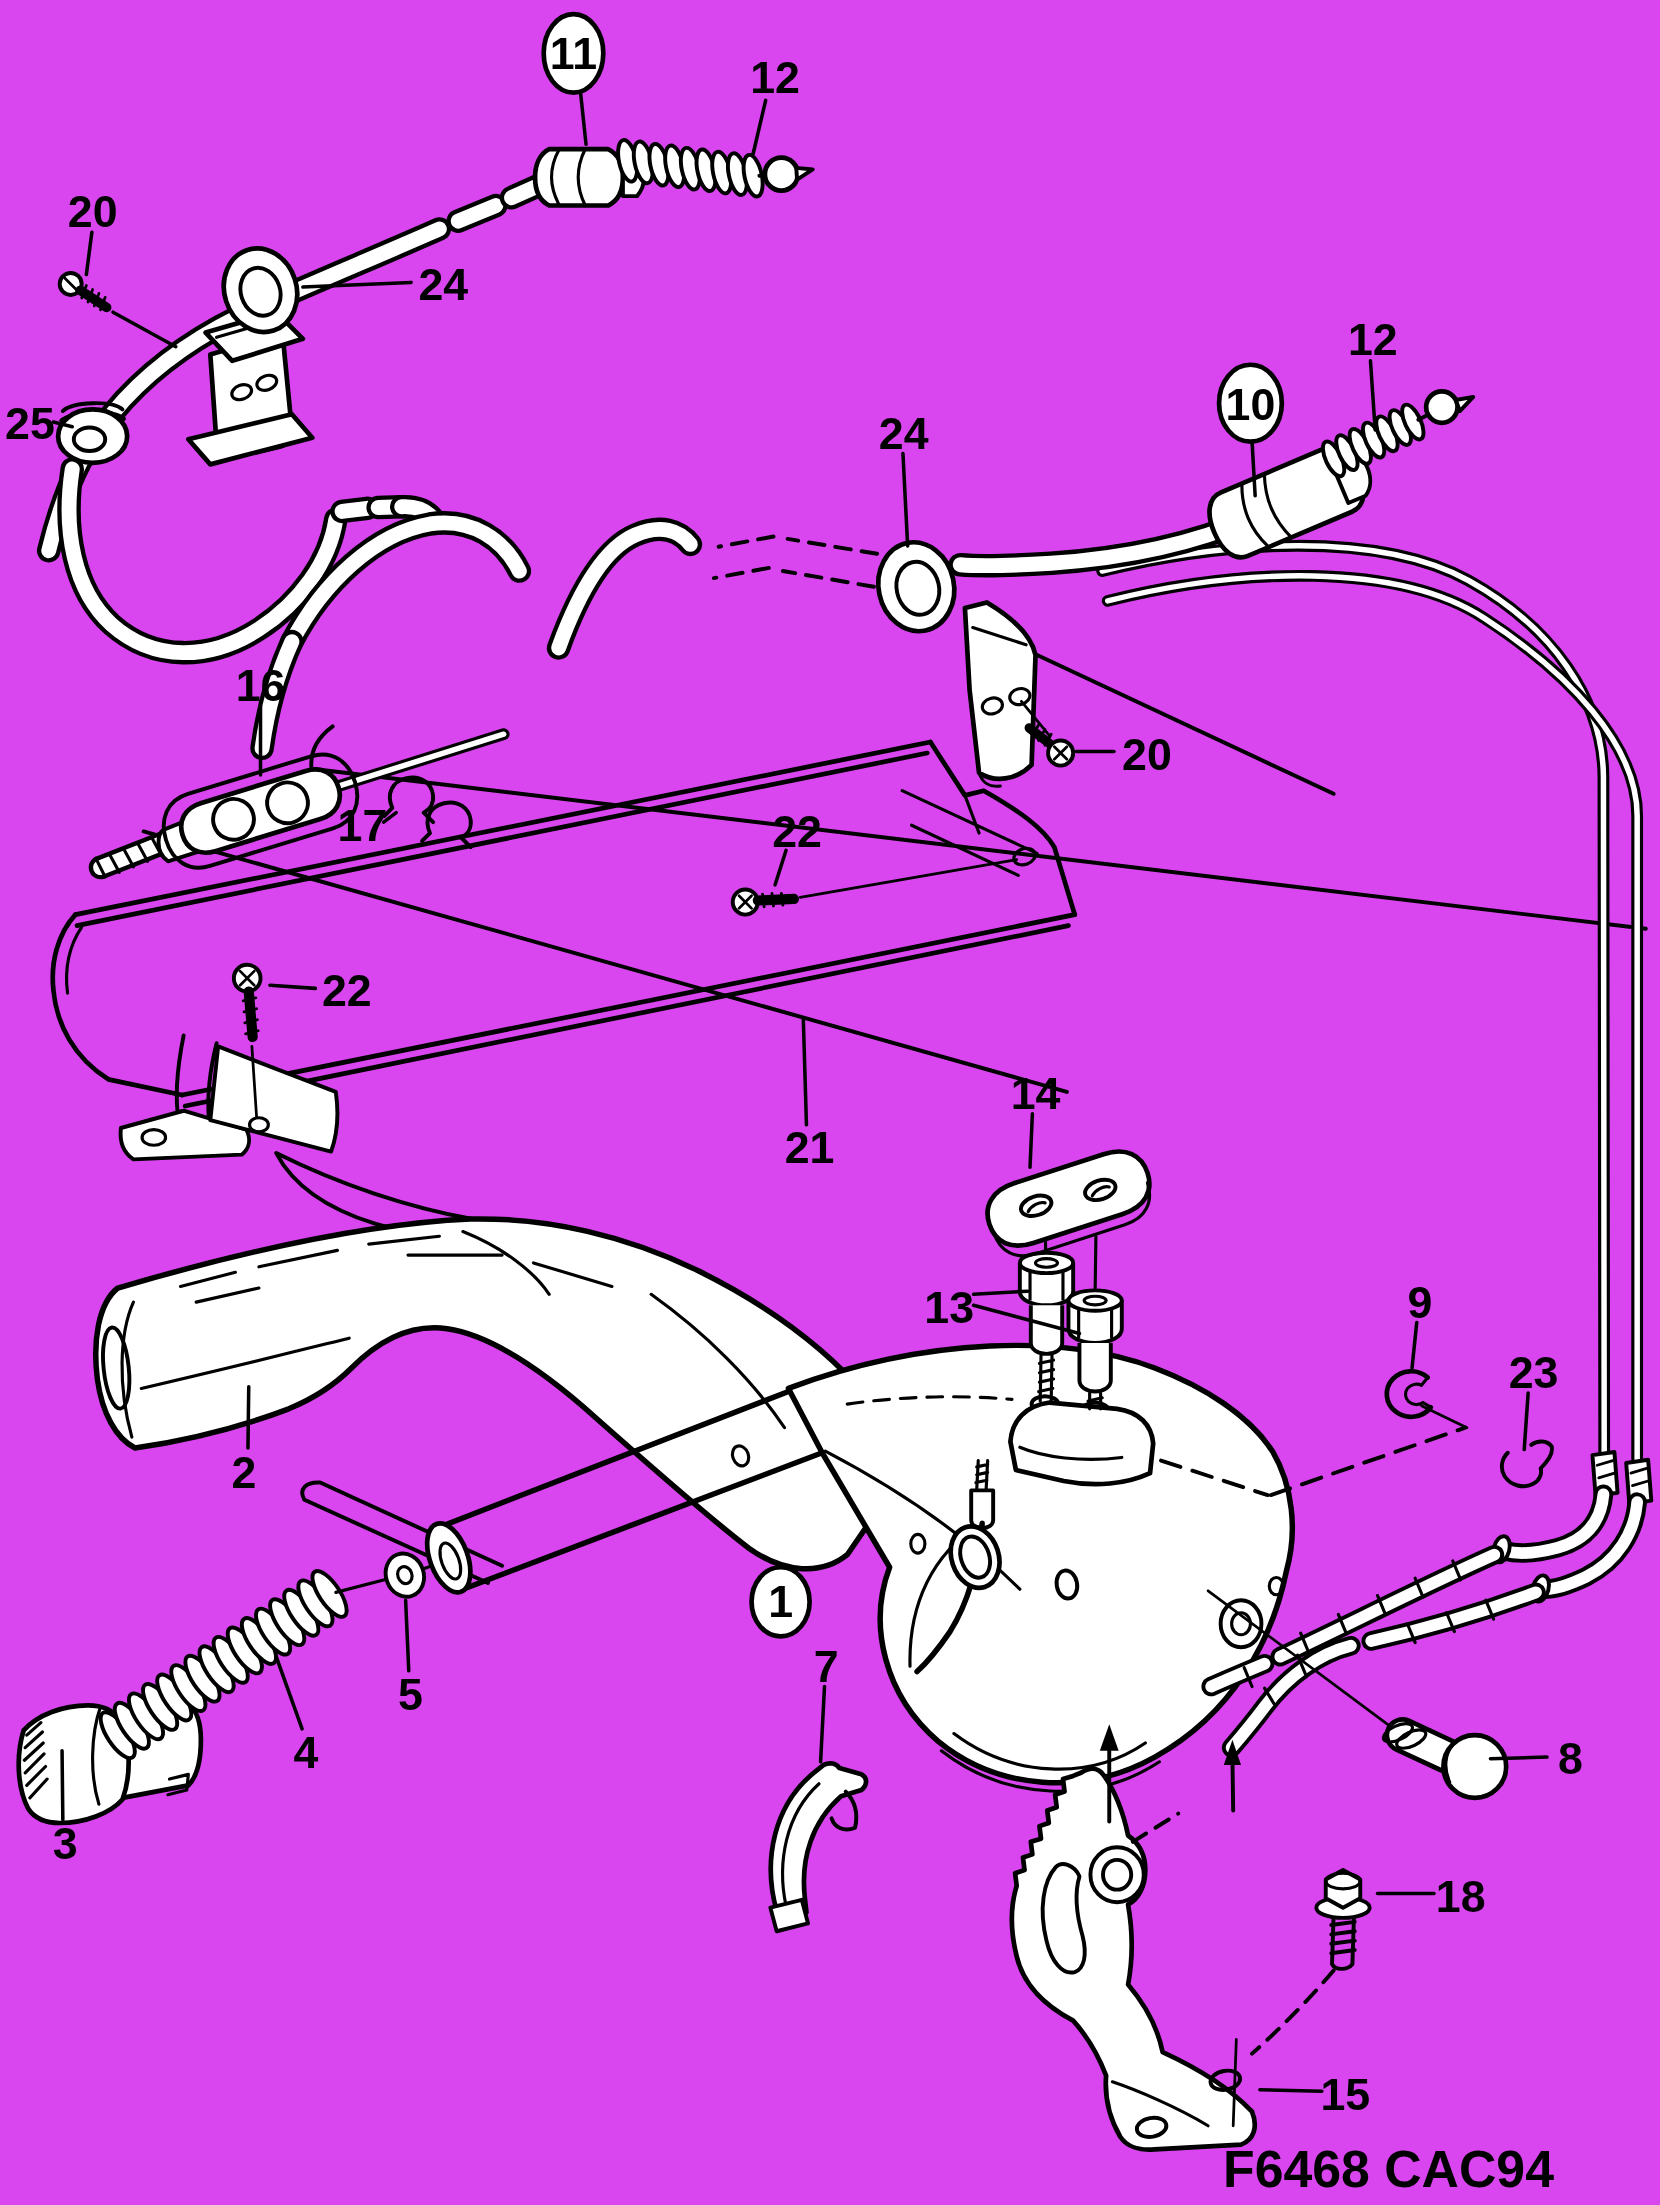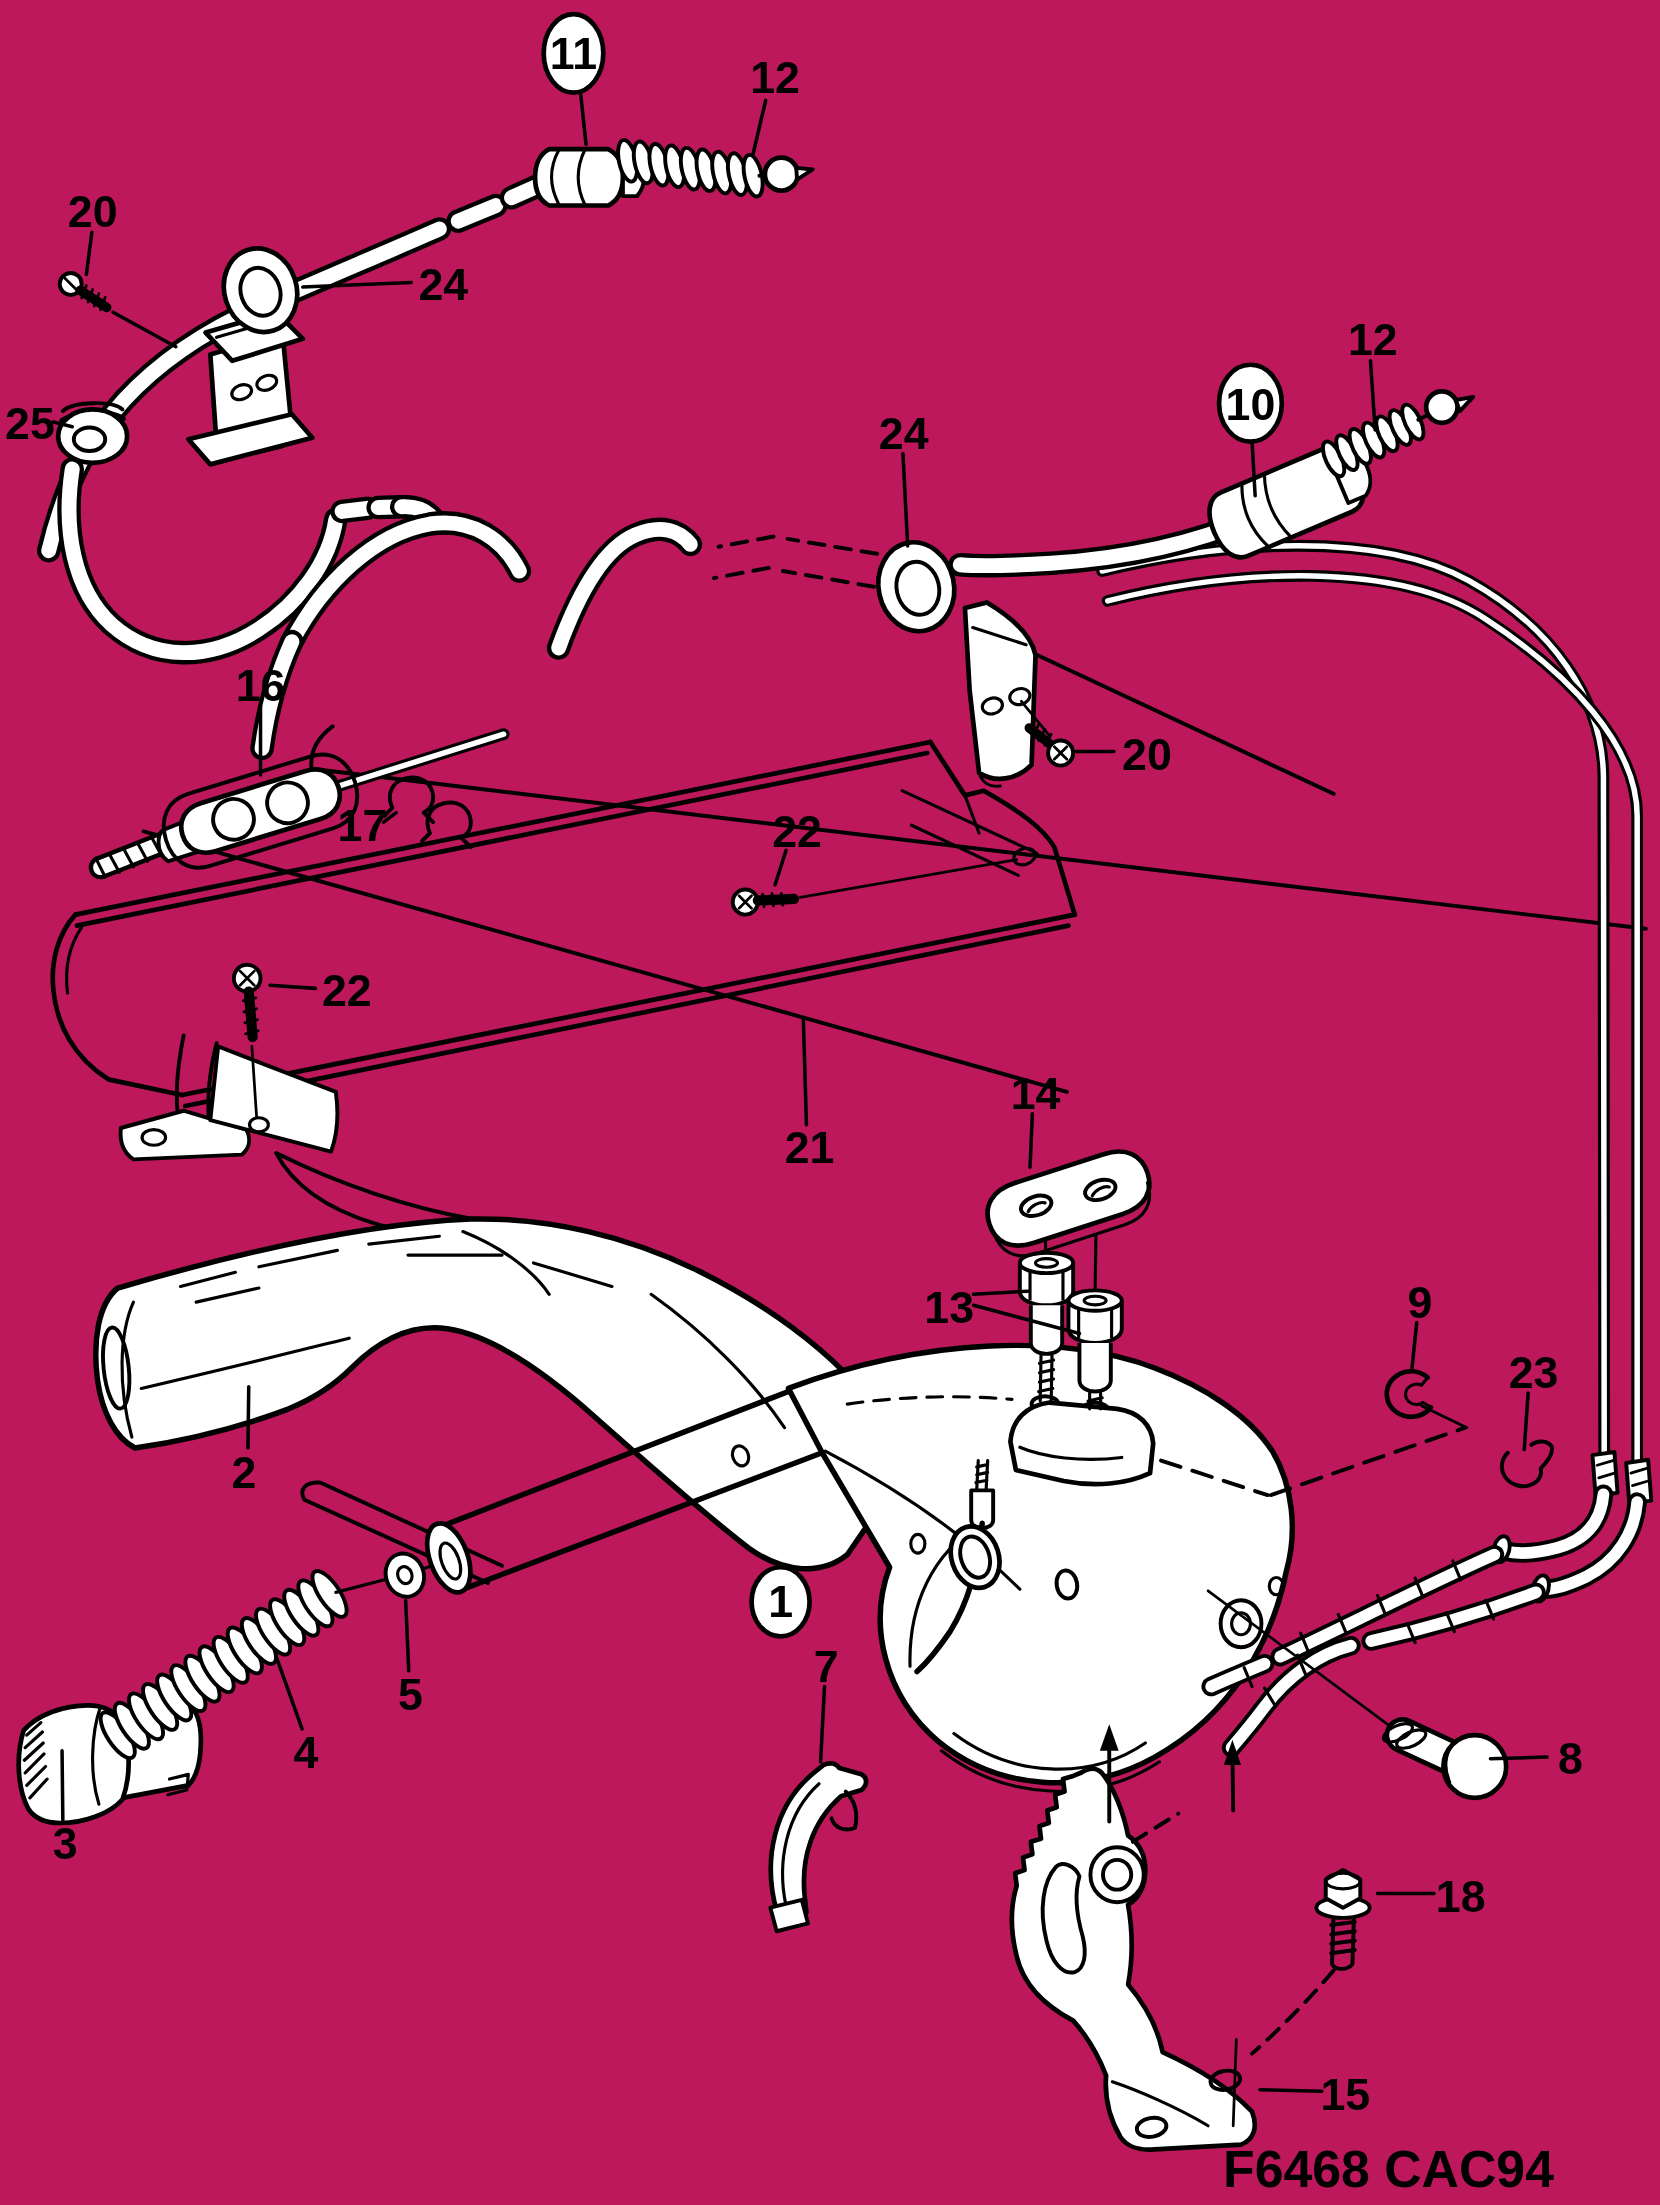--- a/index.html
+++ b/index.html
@@ -1,16 +1,16 @@
 <!DOCTYPE html>
 <html style="font-size:12.6px"><head>
 <meta charset="utf-8">
 <style>
   html,body { margin:0; padding:0; background:#ffffff; }
-  .page { width:1660px; height:2205px; position:relative; background:#be185d; }
+  .page { width:1660px; height:2205px; position:relative; background:#d946ef; }
   svg { display:block; }
   .ln  { fill:none; stroke:#000; stroke-width:6;   stroke-linecap:round; stroke-linejoin:round; }
   .ln7 { fill:none; stroke:#000; stroke-width:7;   stroke-linecap:round; stroke-linejoin:round; }
   .ln5 { fill:none; stroke:#000; stroke-width:5;   stroke-linecap:round; stroke-linejoin:round; }
   .ln4 { fill:none; stroke:#000; stroke-width:4;   stroke-linecap:round; stroke-linejoin:round; }
   .fw  { fill:#fff; stroke:#000; stroke-width:6;   stroke-linecap:round; stroke-linejoin:round; }
   .fw5 { fill:#fff; stroke:#000; stroke-width:5;   stroke-linecap:round; stroke-linejoin:round; }
   .fw7 { fill:#fff; stroke:#000; stroke-width:7;   stroke-linecap:round; stroke-linejoin:round; }
   .tO  { fill:none; stroke:#000; stroke-width:30; stroke-linecap:round; }
   .tI  { fill:none; stroke:#fff; stroke-width:19; stroke-linecap:round; }

